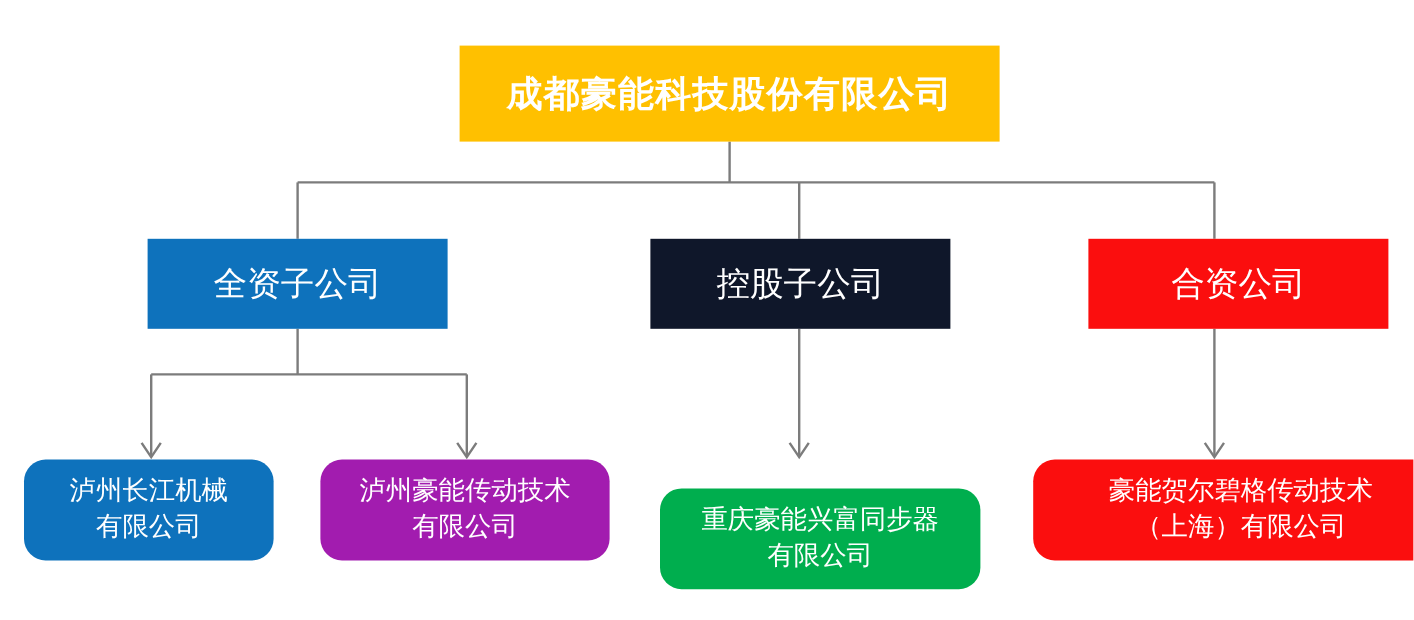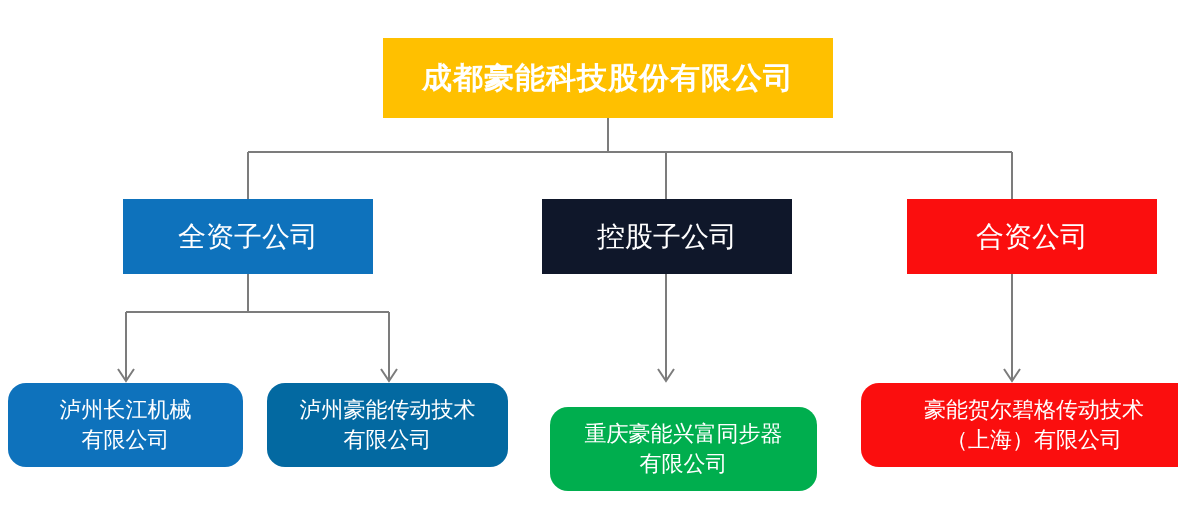--- a/index.html
+++ b/index.html
@@ -48,21 +48,21 @@
   .node.l2-1 { left: 123px; }
   .node.l2-2 { left: 542px; }
   .node.l2-3 { left: 887px; margin-left: 20px; }
   .node.leaf {
     top: 383px;
     height: 84px;
     border-radius: 18px;
     font-size: 22px;
     line-height: 1.38;
   }
-  .node.leaf-1 { left: 8px;  width: 235px; }
+  .node.leaf-1 { left: 20px;  width: 208px; }
   .node.leaf-2 { left: 267px; width: 241px; }
   .node.leaf-3 { left: 550px; width: 267px; }
   .node.leaf-4 { left: 861px; width: 346px; }
 </style>
 </head>
 <body>
 
 <div class="canvas">
 
   <svg class="connectors" viewBox="0 0 1178 517" xmlns="http://www.w3.org/2000/svg" style="color: rgb(124, 124, 124);">
@@ -93,21 +93,21 @@
 
   <div class="node l2 l2-1" style="background-color: rgb(14, 114, 188);">全资子公司</div>
 
   <div class="node l2 l2-2" style="background-color: #0f172a;">控股子公司</div>
 
   <div class="node l2 l2-3" style="background-color: rgb(251, 14, 14);">合资公司</div>
 
   <div class="node leaf leaf-1" style="background-color: rgb(14, 114, 188);">泸州长江机械
 有限公司</div>
 
-  <div class="node leaf leaf-2" style="background-color: #0369a1;">泸州豪能传动技术
+  <div class="node leaf leaf-2" style="background-color: #a21caf;">泸州豪能传动技术
 有限公司</div>
 
   <div class="node leaf leaf-3" style="background-color: rgb(0, 174, 78); margin-top: 24px;">重庆豪能兴富同步器
 有限公司</div>
 
   <div class="node leaf leaf-4" style="background-color: rgb(251, 14, 14);">豪能贺尔碧格传动技术
 （上海）有限公司</div>
 
 </div>
 

